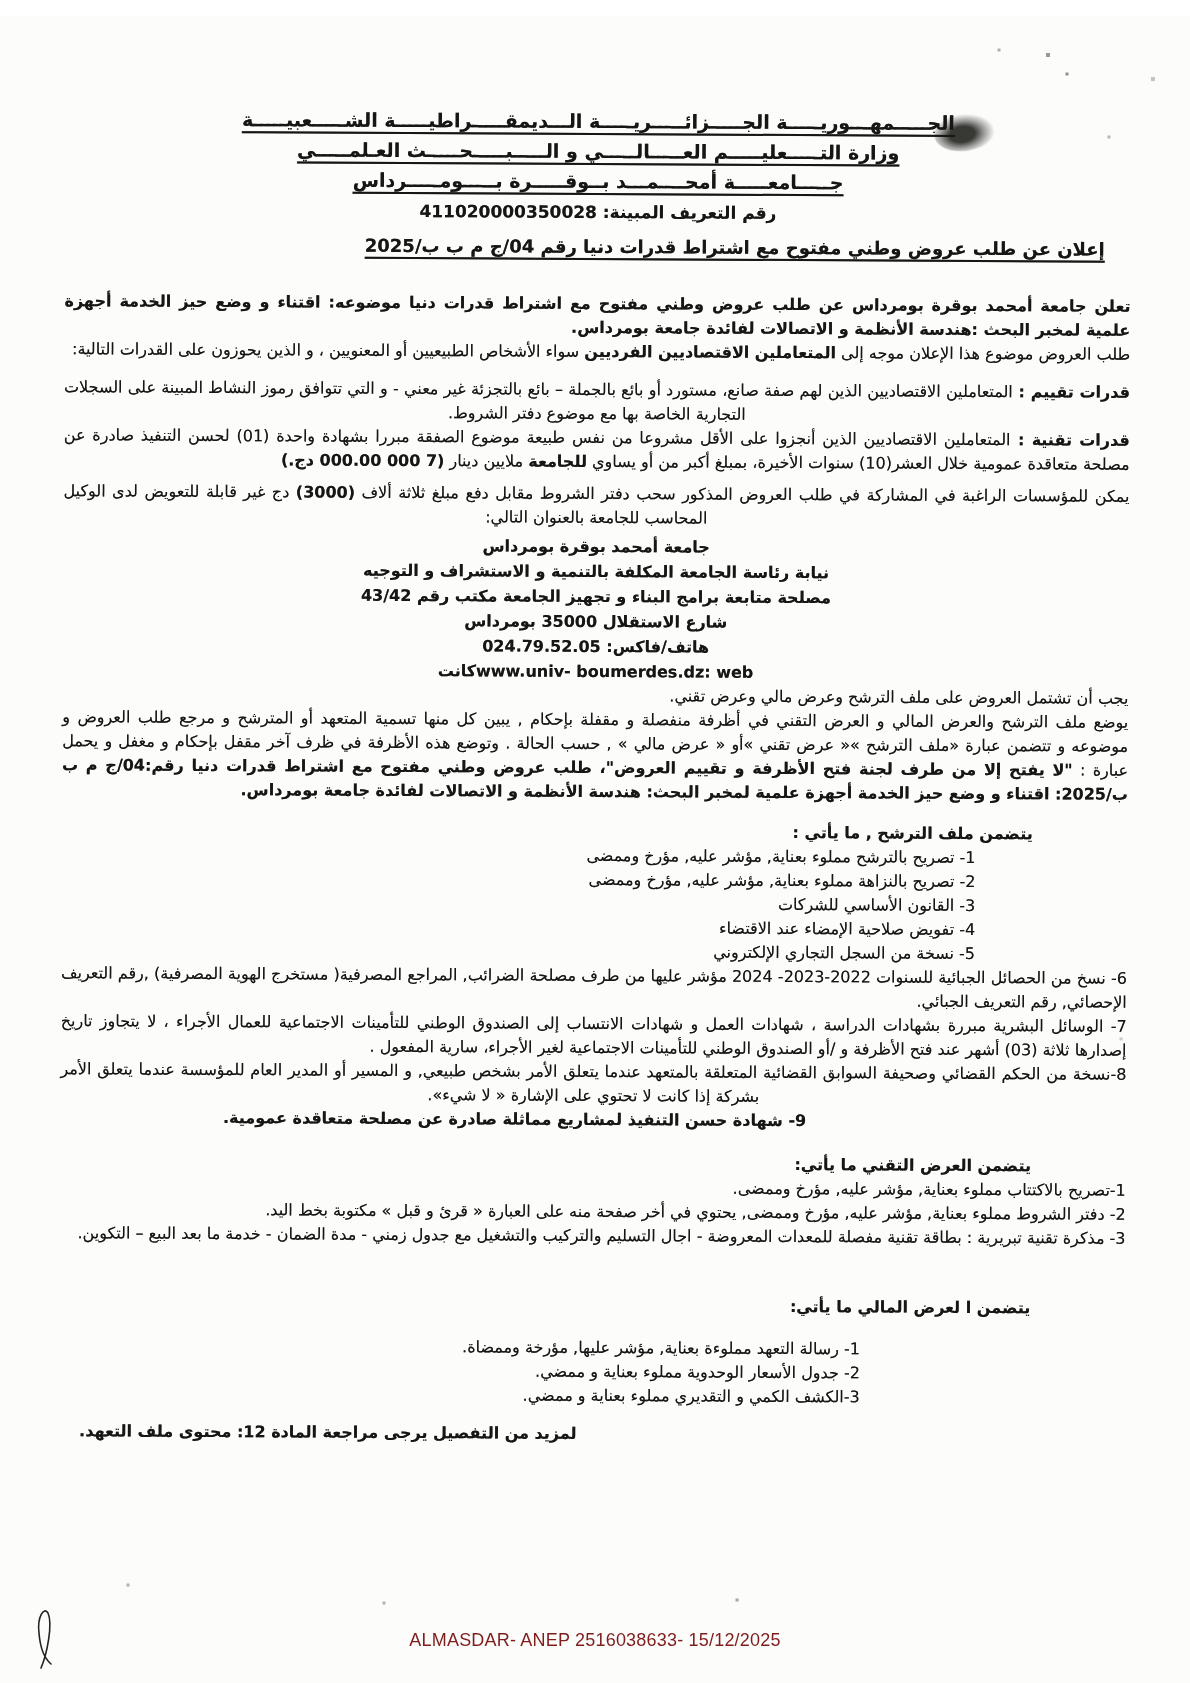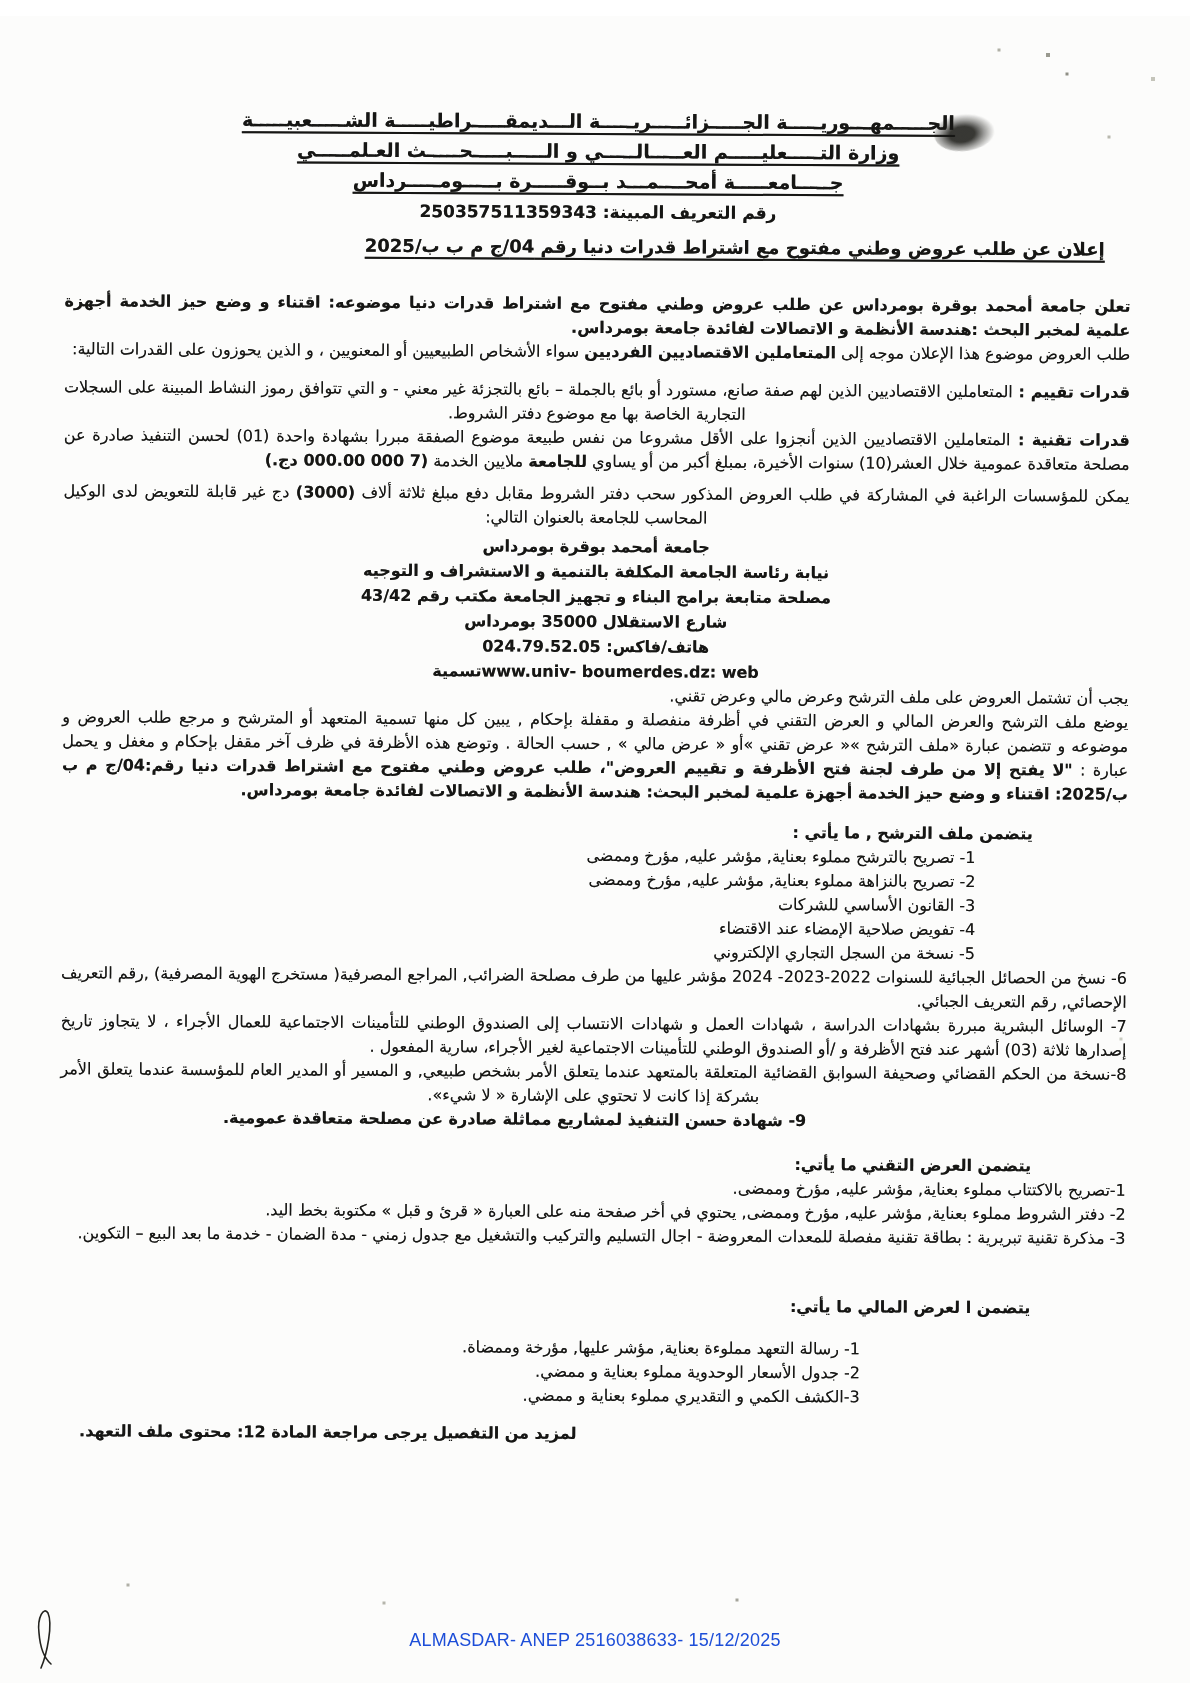--- a/index.html
+++ b/index.html
@@ -30,21 +30,21 @@
   .website{direction:ltr;text-align:center;font-weight:700;line-height:25px;}
   .sec-head{font-weight:700;margin:16px 95px 0 0;}
   .item{margin:0 152px 0 0;}
   .item-full{margin:0;}
   .item-9{font-weight:700;margin:0 320px 0 0;}
   .fin-item{margin:0 265px 0 0;}
   .fin-head{margin-top:46px;}
   .note{font-weight:700;margin:14px 548px 0 0;white-space:nowrap;}
   .footer{
     position:absolute;left:0;right:0;bottom:48px;text-align:center;
-    font-family:"Liberation Sans",sans-serif;font-size:18px;color:#1d4ed8;
+    font-family:"Liberation Sans",sans-serif;font-size:18px;color:#7f1d1d;
     letter-spacing:.2px;
   }
   .signature{position:absolute;left:26px;top:1588px;}
   .smudge{
     position:absolute;left:934px;top:97px;width:62px;height:38px;
     background:radial-gradient(ellipse at 45% 55%, rgba(28,28,24,.88) 0 26%, rgba(28,28,24,.42) 46%, transparent 68%);
     border-radius:50%;transform:rotate(-8deg);filter:blur(.6px);
   }
   .specks{
     position:absolute;left:0;top:0;width:2px;height:2px;background:transparent;
@@ -67,41 +67,41 @@
 
   <div class="specks"></div>
   <div class="smudge"></div>
 
   <div class="content">
 
     <div>
       <div class="hdr-line u">الجـــــمهـــوريـــــة الجـــــزائـــــريـــــة الـــديمقـــــراطيـــــة الشـــــعبيـــــة</div>
       <div class="hdr-line u">وزارة التـــــعليـــــم العـــــالـــــي و الـــــبـــــحـــــث العـلمـــــي</div>
       <div class="hdr-line u">جـــــامعـــــة أمحــــمـــد بــوقـــــرة بـــــومـــــرداس</div>
-      <div class="hdr-nif"><span>رقم التعريف المبينة:</span> <span>250357511359343</span></div>
+      <div class="hdr-nif"><span>رقم التعريف المبينة:</span> <span>411020000350028</span></div>
       <div class="hdr-title u">إعلان عن طلب عروض وطني مفتوح مع اشتراط قدرات دنيا رقم  04/ج م ب ب/2025</div>
     </div>
 
     <p class="par just b mt-lg" style="margin-top:30px">تعلن جامعة أمحمد بوقرة  بومرداس  عن طلب عروض وطني مفتوح مع اشتراط قدرات دنيا  موضوعه: اقتناء و وضع حيز الخدمة  أجهزة علمية لمخبر البحث :هندسة الأنظمة و الاتصالات  لفائدة جامعة بومرداس.</p>
 
     <p class="par just"><span>طلب العروض موضوع هذا الإعلان موجه إلى </span><span class="b">المتعاملين الاقتصاديين الفرديين</span><span> سواء الأشخاص الطبيعيين أو المعنويين ، و الذين يحوزون على القدرات التالية:</span></p>
 
     <p class="par jc mt-md"><span class="b">قدرات تقييم : </span><span>المتعاملين الاقتصاديين الذين لهم صفة صانع، مستورد أو بائع بالجملة – بائع بالتجزئة غير معني - و التي تتوافق رموز النشاط المبينة على السجلات التجارية الخاصة بها مع موضوع دفتر الشروط.</span></p>
 
-    <p class="par just"><span class="b">قدرات تقنية :  </span><span>المتعاملين الاقتصاديين الذين أنجزوا على الأقل مشروعا من نفس طبيعة موضوع الصفقة مبررا بشهادة واحدة (01) لحسن التنفيذ صادرة عن مصلحة متعاقدة عمومية خلال العشر(10) سنوات الأخيرة، بمبلغ أكبر من أو يساوي </span><span class="b">للجامعة</span><span> ملايين الخدمة </span><span class="b">(7 000 000.00 دج.)</span></p>
+    <p class="par just"><span class="b">قدرات تقنية :  </span><span>المتعاملين الاقتصاديين الذين أنجزوا على الأقل مشروعا من نفس طبيعة موضوع الصفقة مبررا بشهادة واحدة (01) لحسن التنفيذ صادرة عن مصلحة متعاقدة عمومية خلال العشر(10) سنوات الأخيرة، بمبلغ أكبر من أو يساوي </span><span class="b">للجامعة</span><span> ملايين دينار </span><span class="b">(7 000 000.00 دج.)</span></p>
 
     <p class="par jc mt-sm"><span>يمكن للمؤسسات الراغبة في المشاركة في طلب العروض  المذكور سحب دفتر الشروط مقابل دفع مبلغ ثلاثة ألاف </span><span class="b">(3000)</span><span> دج غير قابلة للتعويض لدى الوكيل المحاسب للجامعة  بالعنوان التالي:</span></p>
 
     <div style="margin-top:4px">
       <div class="center addr">جامعة أمحمد بوقرة بومرداس</div>
       <div class="center addr">نيابة رئاسة الجامعة المكلفة بالتنمية و الاستشراف و التوجيه</div>
       <div class="center addr">مصلحة متابعة برامج البناء و تجهيز الجامعة مكتب  رقم 43/42</div>
       <div class="center addr">شارع الاستقلال 35000 بومرداس</div>
       <div class="center addr">هاتف/فاكس: 024.79.52.05</div>
-      <div class="website"><span>تسمية</span><span>www.univ- boumerdes.dz: web</span></div>
+      <div class="website"><span>كانت</span><span>www.univ- boumerdes.dz: web</span></div>
     </div>
 
     <p class="par just">يجب أن تشتمل العروض على ملف الترشح وعرض مالي وعرض تقني.</p>
 
     <p class="par just"><span>يوضع ملف الترشح والعرض المالي و العرض التقني في أظرفة منفصلة و مقفلة بإحكام , يبين كل منها تسمية المتعهد أو المترشح  و مرجع طلب العروض و موضوعه و تتضمن عبارة «ملف الترشح  »« عرض تقني »أو « عرض مالي  » , حسب الحالة . وتوضع هذه الأظرفة في ظرف آخر مقفل بإحكام و مغفل و يحمل عبارة : </span><span class="b">"لا يفتح إلا من طرف لجنة فتح الأظرفة و تقييم العروض"، طلب عروض وطني مفتوح مع اشتراط قدرات دنيا رقم:04/ج م ب ب/2025: اقتناء و وضع حيز الخدمة  أجهزة علمية لمخبر البحث: هندسة الأنظمة و الاتصالات  لفائدة جامعة بومرداس.</span></p>
 
     <div class="sec-head">يتضمن  ملف الترشح , ما يأتي :</div>
     <div>
       <div class="par item">1- تصريح بالترشح مملوء بعناية, مؤشر عليه, مؤرخ وممضى</div>
       <div class="par item">2- تصريح بالنزاهة مملوء بعناية, مؤشر عليه, مؤرخ وممضى</div>

